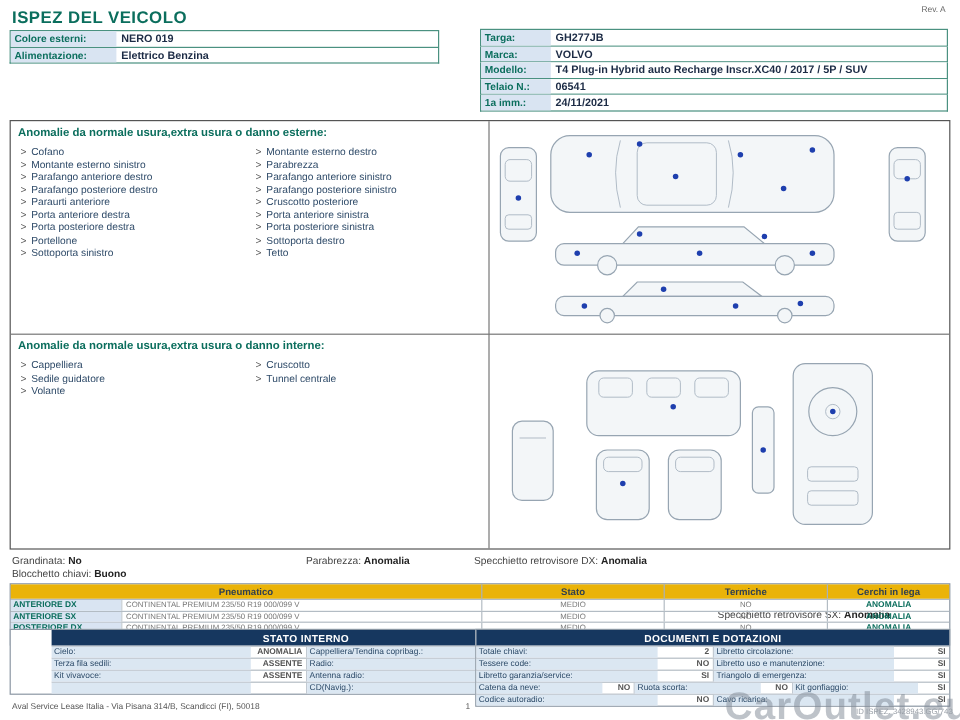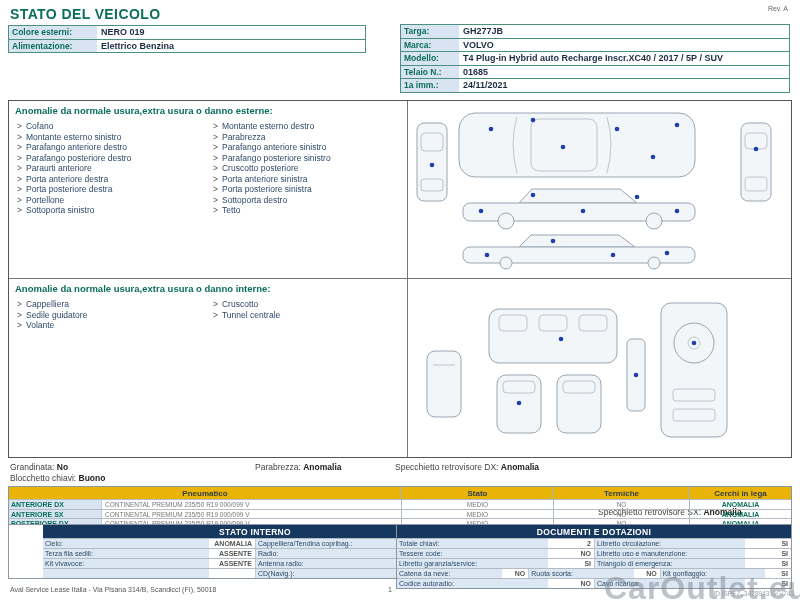--- a/index.html
+++ b/index.html
@@ -67,21 +67,21 @@
   .f-page { position:absolute; left:388px; top:586px; font-size:7px; color:#555; }
   .f-id { position:absolute; right:6px; top:590px; font-size:6.5px; color:#9aa0a8; z-index:11; }
   .watermark { position:absolute; right:-8px; bottom:-7px; font-size:32px; font-weight:bold;
     color:rgba(125,135,148,0.5); letter-spacing:1px; z-index:10; pointer-events:none; }
 </style>
 </head>
 <body>
 
 <div>
 
-  <div class="title">STATO DEL VEICOLO</div>
+  <div class="title">ISPEZ DEL VEICOLO</div>
   <div class="rev">Rev. A</div>
 
   <div class="fields fields-left">
     <div class="field-row">
       <span class="f-label">Colore esterni:</span>
       <span class="f-value">NERO 019</span>
     </div>
     <div class="field-row">
       <span class="f-label">Alimentazione:</span>
       <span class="f-value">Elettrico Benzina</span>
@@ -96,21 +96,21 @@
     <div class="field-row">
       <span class="f-label">Marca:</span>
       <span class="f-value">VOLVO</span>
     </div>
     <div class="field-row">
       <span class="f-label">Modello:</span>
       <span class="f-value">T4 Plug-in Hybrid auto Recharge Inscr.XC40 / 2017 / 5P / SUV</span>
     </div>
     <div class="field-row">
       <span class="f-label">Telaio N.:</span>
-      <span class="f-value">01685</span>
+      <span class="f-value">06541</span>
     </div>
     <div class="field-row">
       <span class="f-label">1a imm.:</span>
       <span class="f-value">24/11/2021</span>
     </div>
   </div>
 
   <div class="main-box">
     <div class="vdivider"></div>
 

